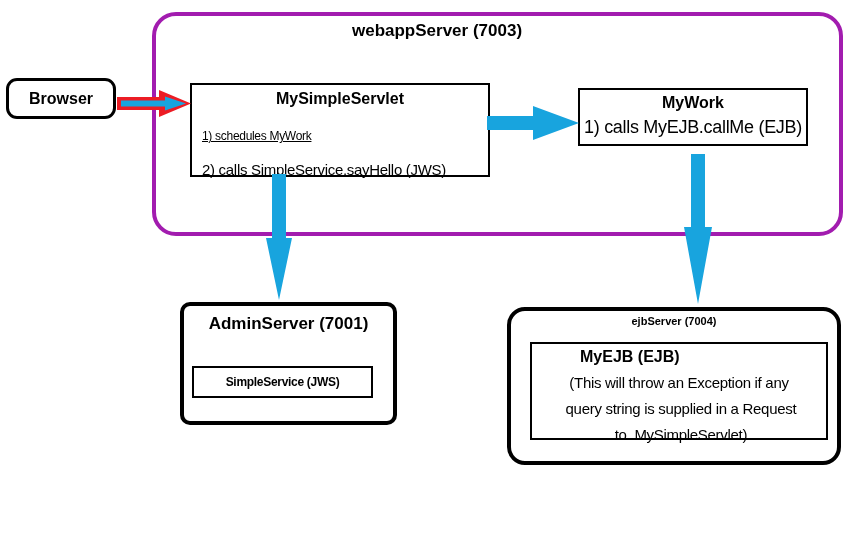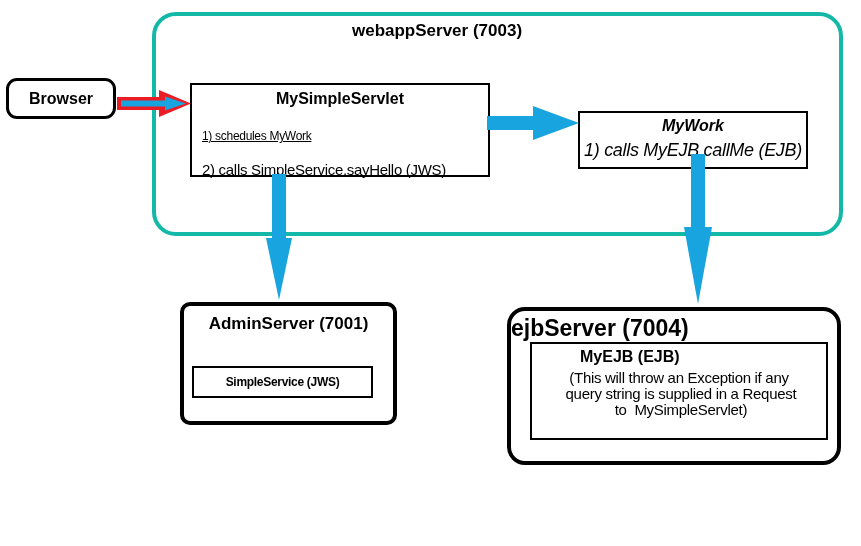--- a/index.html
+++ b/index.html
@@ -18,44 +18,43 @@
   .browser {
     left: 6px; top: 78px; width: 110px; height: 41px;
     border: 3px solid #000; border-radius: 11px;
     display: flex; align-items: center; justify-content: center;
     font-weight: bold; font-size: 16px;
   }
 
   
   .webapp {
     left: 152px; top: 12px; width: 691px; height: 224px;
-    border: 4px solid #14b8a6; border-radius: 24px; padding-left: 36px;
+    border: 4px solid #a21caf; border-radius: 24px; padding-left: 36px;
   }
   .webapp-title {
     position: absolute; left: 181px; top: 5px; width: 200px;
     text-align: center; font-weight: bold; font-size: 17px;
   }
 
   
   .servlet {
     left: 34px; top: 67px; width: 300px; height: 94px;
     border: 2px solid #000;
   }
   .servlet-title {
     position: absolute; left: 0; top: 5px; width: 296px;
     text-align: center; font-weight: bold; font-size: 16px;
   }
   .servlet-line1 { position: absolute; left: 10px; top: 44px; font-size: 12px; letter-spacing: -0.3px; text-decoration: underline; }
   .servlet-line2 { position: absolute; left: 10px; top: 56px; font-size: 15px; letter-spacing: -0.3px; margin-top: 20px; }
 
   
   .mywork {
-    left: 422px; top: 95px; width: 230px; height: 58px;
+    left: 422px; top: 72px; width: 230px; height: 58px;
     border: 2px solid #000;
-    font-style: italic;
   }
   .mywork-title {
     position: absolute; left: 0; top: 4px; width: 226px;
     text-align: center; font-weight: bold; font-size: 16px;
   }
   .mywork-line {
     position: absolute; left: 0; top: 27px; width: 226px;
     text-align: center; font-size: 18px; letter-spacing: -0.3px;
   }
 
@@ -75,34 +74,34 @@
     font-weight: bold; font-size: 12px; letter-spacing: -0.3px;
   }
 
   
   .ejb {
     left: 507px; top: 307px; width: 334px; height: 158px;
     border: 4px solid #000; border-radius: 18px;
   }
   .ejb-title {
     position: absolute; left: 0; top: 4px; width: 326px;
-    text-align: left; font-weight: bold; font-size: 23px;
+    text-align: center; font-weight: bold; font-size: 11px;
   }
   .myejb-box {
     left: 19px; top: 31px; width: 298px; height: 98px;
     border: 2px solid #000;
     text-align: center;
   }
   .myejb-title {
     position: absolute; left: 48px; top: 4px;
     font-weight: bold; font-size: 16px;
   }
   .myejb-note {
     position: absolute; left: 3px; top: 26px; width: 288px;
-    font-size: 15px; letter-spacing: -0.3px; line-height: 16px;
+    font-size: 15px; letter-spacing: -0.3px; line-height: 26px;
     white-space: pre-wrap;
   }
 
   
   .arrows {
     position: absolute; left: 0; top: 0; width: 861px; height: 546px;
     pointer-events: none;
   }
 </style>
 </head>

